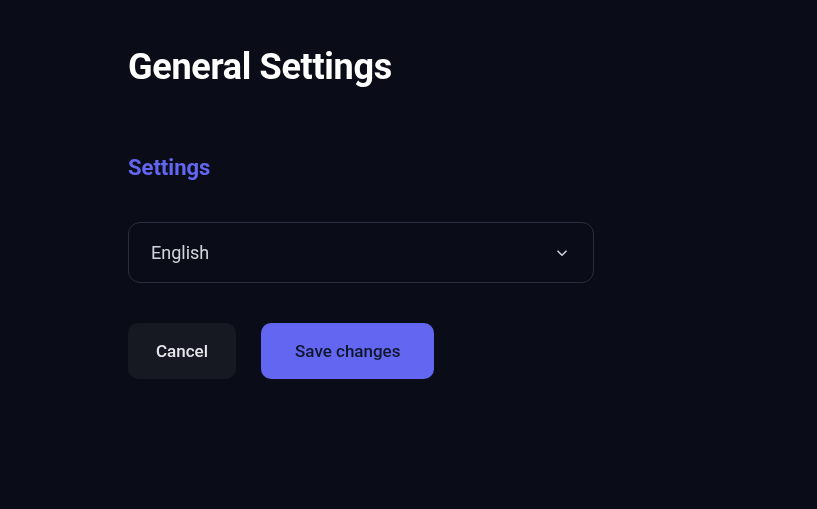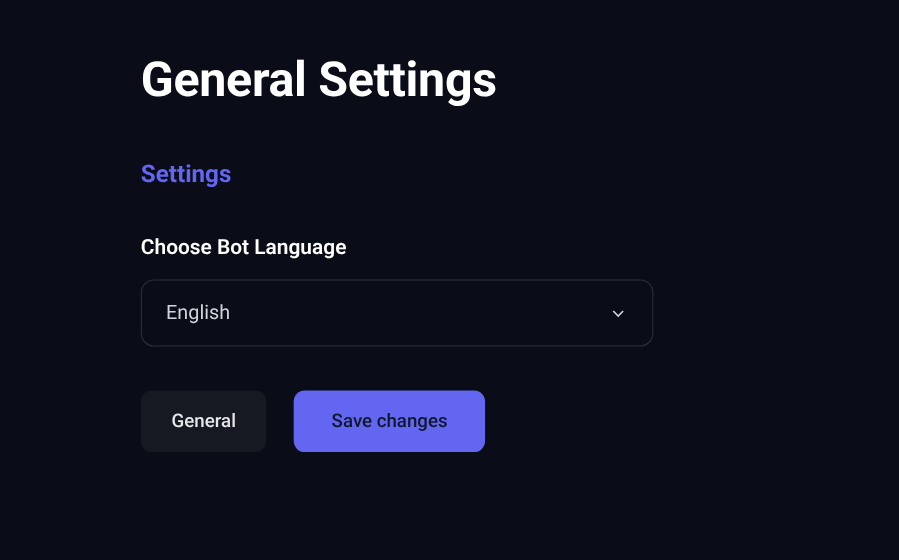--- a/index.html
+++ b/index.html
@@ -12,23 +12,23 @@
       font-family: -apple-system, BlinkMacSystemFont, 'Segoe UI', Roboto, Helvetica, Arial, sans-serif;
       width: 817px;
       height: 509px;
       overflow: hidden;
     }
     .container {
       padding: 46px 128px;
     }
     .page-title {
       color: #ffffff;
-      font-size: 44px;
+      font-size: 36px;
       font-weight: 700;
-      margin-bottom: 48px;
+      margin-bottom: 67px;
       letter-spacing: -0.3px;
     }
     .section-heading {
       color: #6366f1;
       font-size: 22px;
       font-weight: 700;
       margin-bottom: 42px;
     }
     .field-label {
       color: #ffffff;
@@ -90,30 +90,29 @@
     }
   </style>
 </head>
 <body>
 
 <div class="container">
   <h1 class="page-title">General Settings</h1>
 
   <h2 class="section-heading">Settings</h2>
 
-  <div class="field-label">Choose Bot Language</div>
 
   <div class="select-wrapper">
     <div class="select-field">
       <span>English</span>
       <span class="chevron-icon">
         <svg viewBox="0 0 24 24" width="18" height="18">
           <polyline points="6 9 12 15 18 9"></polyline>
         </svg>
       </span>
     </div>
   </div>
 
   <div class="button-row">
-    <button class="btn btn-cancel">General</button>
+    <button class="btn btn-cancel">Cancel</button>
     <button class="btn btn-save">Save changes</button>
   </div>
 </div>
 
 </body></html>

